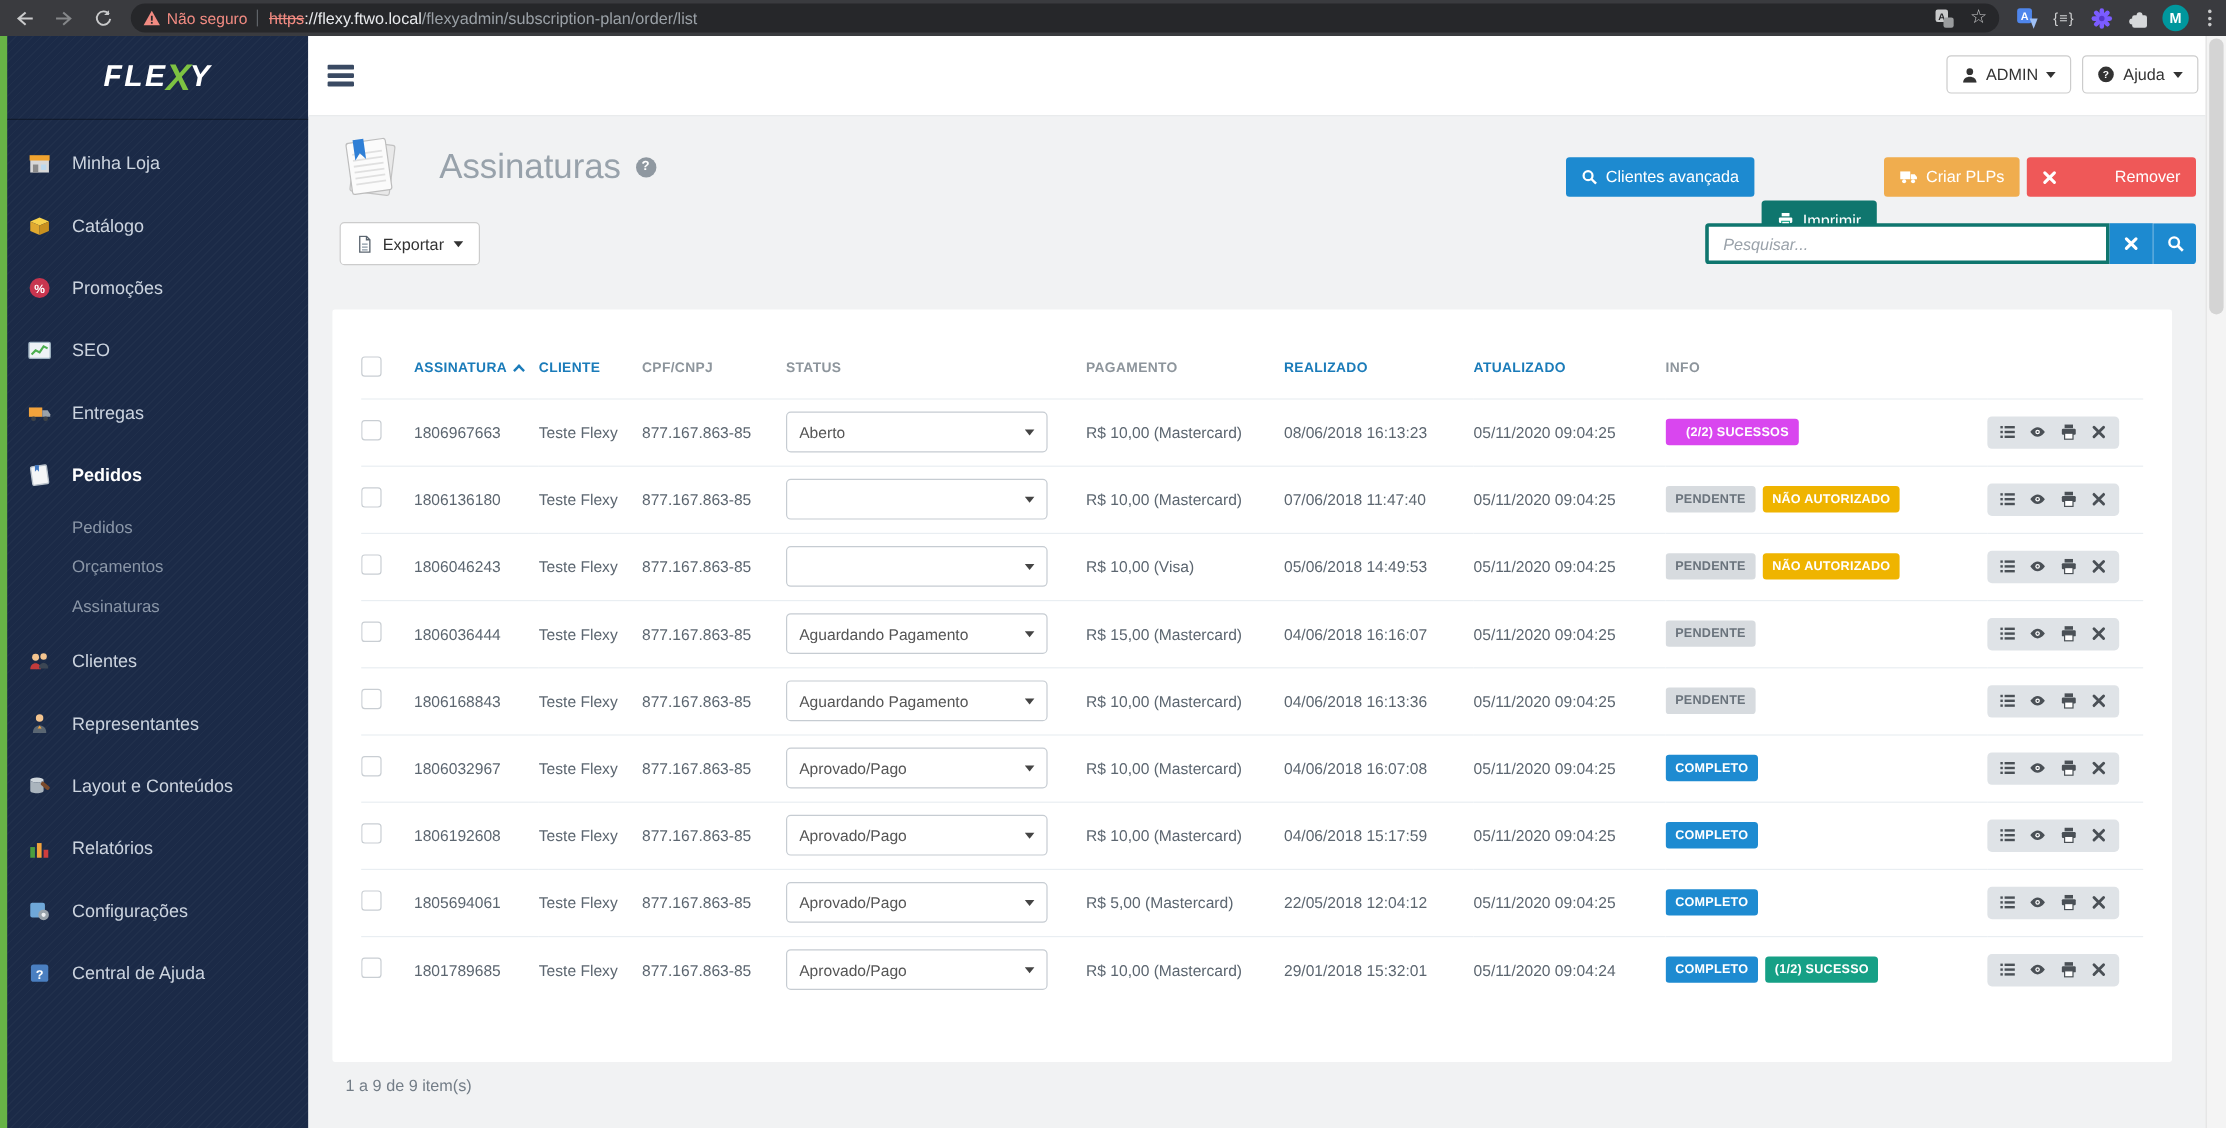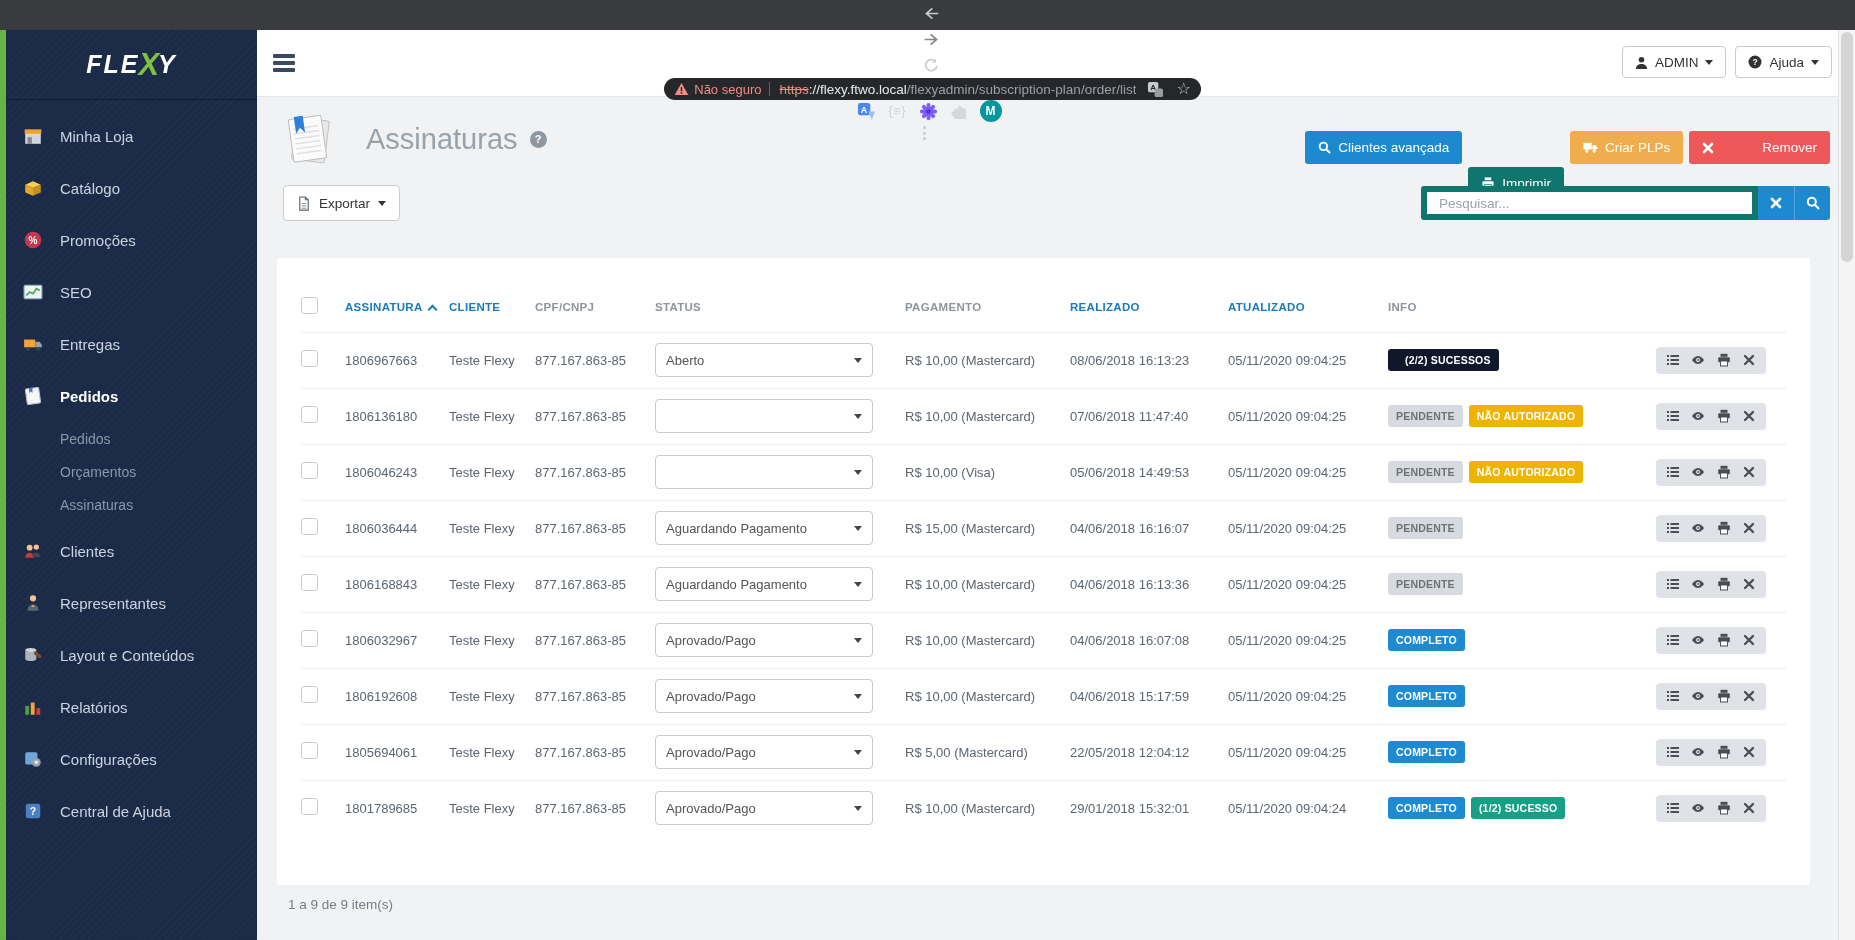--- a/index.html
+++ b/index.html
@@ -1,21 +1,21 @@
 <!DOCTYPE html>
 <html><head>
 <meta charset="utf-8">
 <style>
   * { margin:0; padding:0; box-sizing:border-box; }
   html,body { width:1855px; height:940px; overflow:hidden; background:#f1f2f3;
               font-family:"Liberation Sans", sans-serif; }
 
   
   .browser-bar { position:absolute; top:0; left:0; width:1855px; height:30px;
-    background:#3a3b3f; display:flex; align-items:center; z-index:50;flex-direction:column; }
+    background:#3a3b3f; display:flex; align-items:center; z-index:50; }
   .nav-btn { width:26px; height:26px; margin-left:7px; display:flex; align-items:center;
     justify-content:center; border-radius:50%; cursor:pointer; flex:0 0 auto; }
   .omnibox { margin-left:10px; height:24px; border-radius:12px; background:#26272a;
     display:flex; align-items:center; padding:0 10px; flex:1 1 auto; min-width:0; }
   .warn-text { color:#f28b82; font-size:13px; margin:0 8px 0 5px; white-space:nowrap; }
   .omni-div { width:1px; height:14px; background:#5f6368; margin-right:9px; }
   .url { font-size:13.5px; white-space:nowrap; overflow:hidden; flex:1 1 auto; }
   .url .scheme { color:#f28b82; text-decoration:line-through; }
   .url .host { color:#e8eaed; }
   .url .path { color:#9aa0a6; }
@@ -83,22 +83,22 @@
   .btn.blue { background:#1d8ad0; }
   .btn.teal { background:#0f766e;margin-top:36px; }
   .btn.orange { background:#f0ad4e; }
   .btn.red { background:#ef5858;gap:48px; }
 
   .export-btn { position:absolute; left:26px; top:88px; height:36px; display:flex; align-items:center;
     gap:8px; background:#fff; border:1px solid #ccc; border-radius:4px; padding:0 13px; font-size:13.5px;
     color:#333; cursor:pointer; font-family:"Liberation Sans",sans-serif; }
 
   .search-row { position:absolute; top:89px; right:8px; display:flex; }
-  .search-input { width:337px; height:34px; border:6px solid #0f766e; border-radius:3px 0 0 3px;
-    padding:0 12px; font-size:13.5px; color:#555; outline:none; font-family:"Liberation Sans",sans-serif; }
+  .search-input { width:337px; height:34px; border:3px solid #0f766e; border-radius:3px 0 0 3px;
+    padding:0 12px; font-size:13.5px; color:#555; outline:none; font-family:"Liberation Sans",sans-serif;font-style:italic; }
   .search-input::placeholder { color:#9aa2aa; }
   .sq-btn { width:36px; height:34px; background:#1d8ad0; border:none; display:flex; align-items:center;
     justify-content:center; cursor:pointer; }
   .sq-btn.last { border-radius:0 3px 3px 0; border-left:1px solid rgba(255,255,255,.25); }
 
   
   .card { position:absolute; left:20px; top:161px; width:1533px; height:627px; background:#fff;
     border-radius:2px; padding:24px; }
   table { width:100%; border-collapse:collapse; table-layout:fixed; }
   thead tr { height:50px; }
@@ -503,21 +503,21 @@
                 <td>877.167.863-85</td>
                 <td>
                   <div class="selbox">
                     <span class="selval">Aberto</span>
                     <span class="selcaret"></span>
                   </div>
                 </td>
                 <td>R$ 10,00 (Mastercard)</td>
                 <td>08/06/2018 16:13:23</td>
                 <td>05/11/2020 09:04:25</td>
-                <td><span class="badge" style="background: #0f172a; color: rgb(255, 255, 255); padding-left: 17px;">(2/2) SUCESSOS</span></td>
+                <td><span class="badge" style="background: #d946ef; color: rgb(255, 255, 255); padding-left: 17px;">(2/2) SUCESSOS</span></td>
                 <td>
                   <div class="action-group">
                     <span class="act-btn">
                       <svg viewBox="0 0 14 14" width="14" height="14">
                         <g fill="#4a5056">
                           <rect x="1" y="2" width="2" height="2"></rect>
                           <rect x="4.5" y="2" width="8.5" height="2"></rect>
                           <rect x="1" y="6" width="2" height="2"></rect>
                           <rect x="4.5" y="6" width="8.5" height="2"></rect>
                           <rect x="1" y="10" width="2" height="2"></rect>

